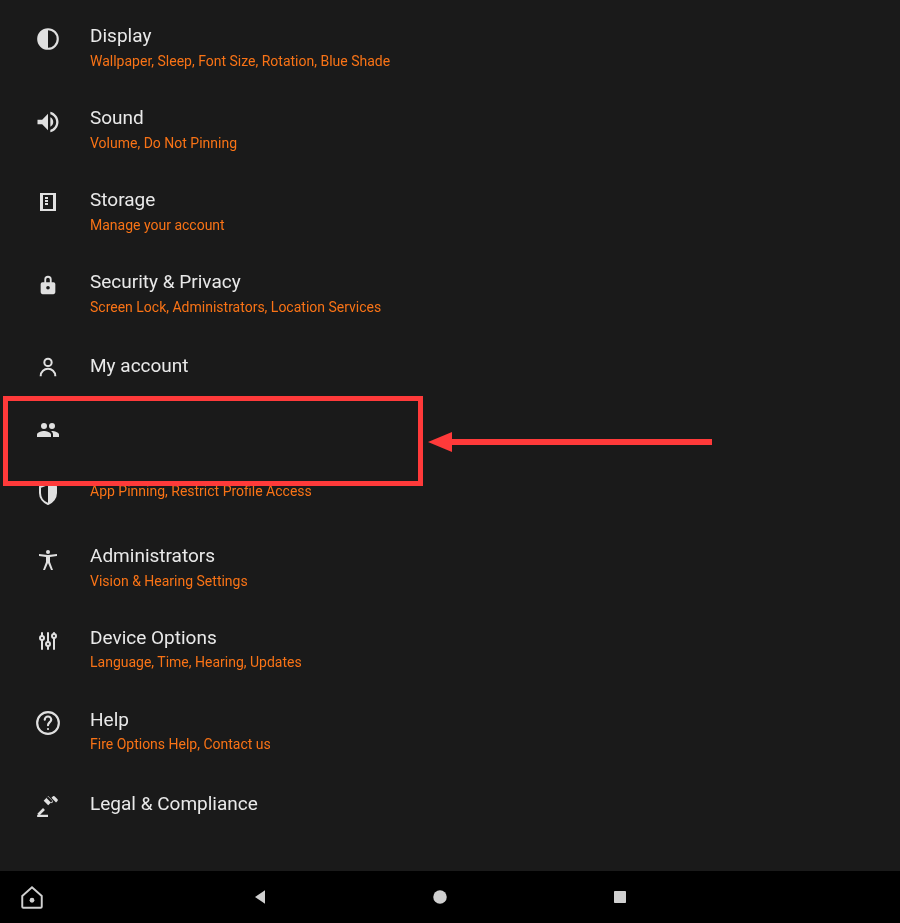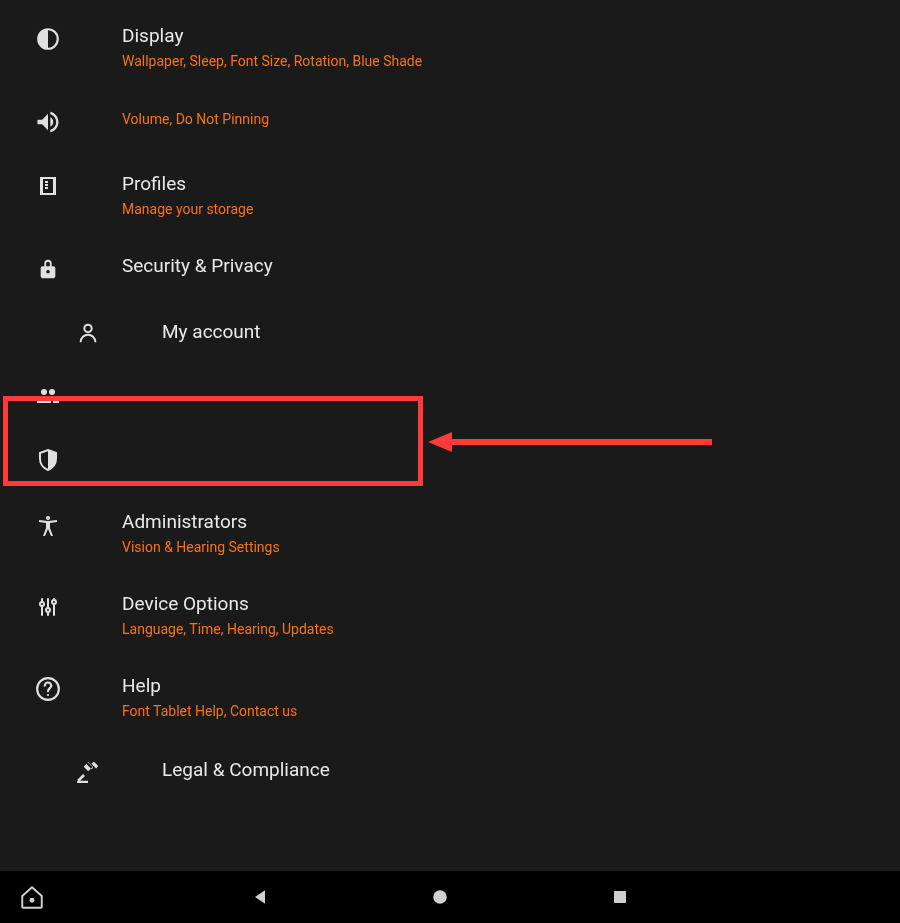--- a/index.html
+++ b/index.html
@@ -15,25 +15,23 @@
   }
   .settings-list {
     padding-top: 6px;
   }
   .settings-item {
     display: flex;
     align-items: flex-start;
     padding: 18px 0 18px 24px;
     cursor: pointer;
     position: relative;
-    gap: 32px;
   }
   .settings-item.single-line {
     align-items: center;
-    margin-left: 40px;
   }
   .icon-col {
     width: 48px;
     display: flex;
     justify-content: center;
     align-items: center;
     margin-top: 2px;
     flex-shrink: 0;
   }
   .text-col {
@@ -127,44 +125,46 @@
     </div>
   </div>
 
   <div class="settings-item">
     <div class="icon-col">
       <svg class="icon-svg" width="28" height="28" viewBox="0 0 24 24">
           <path d="M3 10v4h4l5 5V5L7 10H3zm13.5 2a4.5 4.5 0 00-2.5-4v8a4.5 4.5 0 002.5-4zM14 3.2v2.1c2.9.9 5 3.5 5 6.7s-2.1 5.8-5 6.7v2.1c4-.9 7-4.5 7-8.8s-3-7.9-7-8.8z"></path>
         </svg>
     </div>
     <div class="text-col">
+      <div class="item-title">Sound</div>
       <div class="item-subtitle">Volume, Do Not Pinning</div>
     </div>
   </div>
 
   <div class="settings-item">
     <div class="icon-col">
       <svg class="icon-svg" width="24" height="24" viewBox="0 0 24 24">
           <path d="M4 3h16v18H4V3zm3 2v14h10V5H7zm2 2h3v2H9V7zm0 3h3v2H9v-2zm0 3h3v2H9v-2z"></path>
         </svg>
     </div>
     <div class="text-col">
-      <div class="item-title">Profiles</div>
-      <div class="item-subtitle">Manage your storage</div>
+      <div class="item-title">Storage</div>
+      <div class="item-subtitle">Manage your account</div>
     </div>
   </div>
 
   <div class="settings-item">
     <div class="icon-col">
       <svg class="icon-svg" width="22" height="26" viewBox="0 0 24 24">
           <path d="M12 2a4 4 0 00-4 4v3H6a2 2 0 00-2 2v9a2 2 0 002 2h12a2 2 0 002-2v-9a2 2 0 00-2-2h-2V6a4 4 0 00-4-4zm-2 4a2 2 0 114 0v3h-4V6zm2 7a2 2 0 110 4 2 2 0 010-4z"></path>
         </svg>
     </div>
     <div class="text-col">
       <div class="item-title">Security &amp; Privacy</div>
+      <div class="item-subtitle">Screen Lock, Administrators, Location Services</div>
     </div>
   </div>
 
   <div class="settings-item single-line">
     <div class="icon-col">
       <svg width="22" height="26" viewBox="0 0 24 24" fill="none" stroke="#e0e0e0" stroke-width="2.2">
           <circle cx="12" cy="7" r="4"></circle>
           <path d="M4 22c0-5 4-8 8-8s8 3 8 8"></path>
         </svg>
     </div>
@@ -184,20 +184,21 @@
   </div>
 
   <div class="settings-item">
     <div class="icon-col">
       <svg width="24" height="28" viewBox="0 0 24 24" fill="none" stroke="#e0e0e0" stroke-width="2">
           <path d="M12 2l8 3v6c0 5-3.4 9.3-8 11-4.6-1.7-8-6-8-11V5l8-3z"></path>
           <path fill="#e0e0e0" stroke="none" d="M12 2v20c4.6-1.7 8-6 8-11V5l-8-3z"></path>
         </svg>
     </div>
     <div class="text-col">
+      <div class="item-subtitle">App Pinning, Restrict Profile Access</div>
     </div>
   </div>
 
   <div class="settings-item">
     <div class="icon-col">
       <svg class="icon-svg" width="24" height="28" viewBox="0 0 24 24">
           <circle cx="12" cy="4" r="2"></circle>
           <path d="M21 8l-7 1v5l3 8h-2l-3-7-3 7H7l3-8V9L3 8V6l9 1 9-1v2z"></path>
         </svg>
     </div>
@@ -227,21 +228,21 @@
   <div class="settings-item">
     <div class="icon-col">
       <svg width="26" height="26" viewBox="0 0 24 24" fill="none" stroke="#e0e0e0" stroke-width="2">
           <circle cx="12" cy="12" r="10"></circle>
           <path d="M9 9a3 3 0 116 0c0 2-3 2.5-3 5" stroke-linecap="round"></path>
           <circle cx="12" cy="17.5" r="1" fill="#e0e0e0" stroke="none"></circle>
         </svg>
     </div>
     <div class="text-col">
       <div class="item-title">Help</div>
-      <div class="item-subtitle">Font Tablet Help, Contact us</div>
+      <div class="item-subtitle">Fire Options Help, Contact us</div>
     </div>
   </div>
 
   <div class="settings-item single-line" style="padding-bottom:10px;">
     <div class="icon-col">
       <svg class="icon-svg" width="26" height="26" viewBox="0 0 24 24">
           <path d="M2 21h10v2H2v-2zm13.4-10.6l-4.8-4.8 1.4-1.4 4.8 4.8-1.4 1.4zm-6.2 6.2L4 21.8l-1.8-1.8 5.2-5.2 1.8 1.8zm11.6-9.8l-2.8-2.8a1 1 0 00-1.4 0l-1.4 1.4 4.2 4.2 1.4-1.4a1 1 0 000-1.4zM8 8l4.2 4.2 4.2-4.2L12.2 3.8 8 8z"></path>
         </svg>
     </div>
     <div class="text-col">

